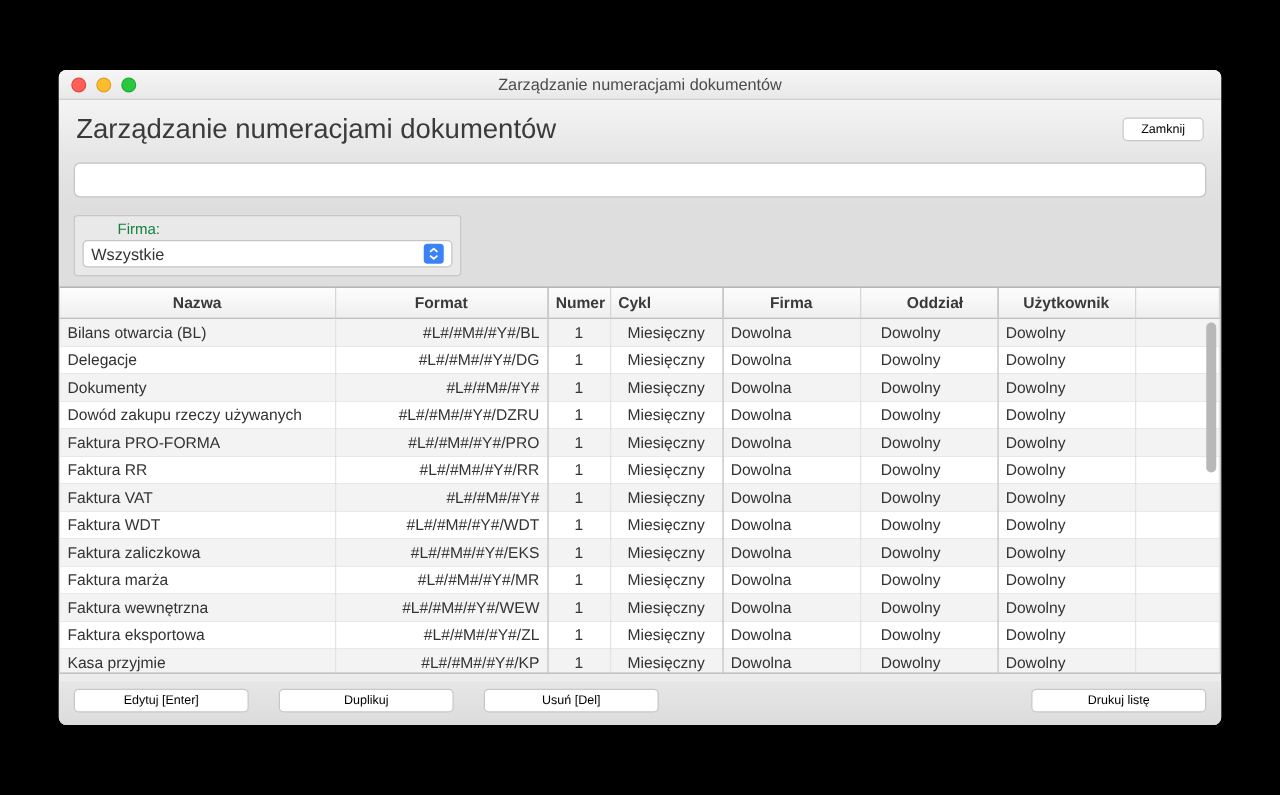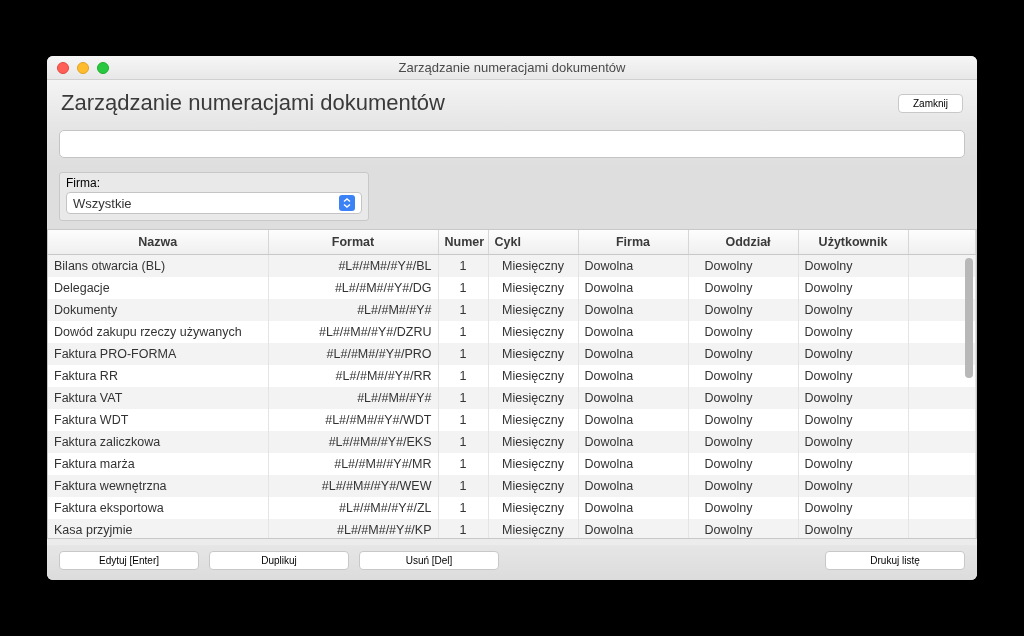--- a/index.html
+++ b/index.html
@@ -100,21 +100,21 @@
     padding: 4px 12px 8px 12px;
     background: #dedede;
   }
   .filter-box {
     border: 1px solid #c8c8c8;
     background: #e9e9e9;
     border-radius: 3px;
     width: 310px;
     padding: 3px 6px 6px 6px;
   }
-  .filter-label { font-size: 12px; color: #000000; }
+  .filter-label { font-size: 12px; color: #15803d; margin-left: 28px; }
   .select {
     width: 100%;
     height: 22px;
     background: #fff;
     border: 1px solid #c4c4c4;
     border-radius: 4px;
     padding: 0 6px;
     font-size: 13px;
     display: flex;
     align-items: center;
@@ -189,21 +189,21 @@
     width: 8px;
     height: 120px;
     background: #b8b8b8;
     border-radius: 4px;
   }
   .footer {
     padding: 6px 12px 10px 12px;
     background: linear-gradient(#e6e6e6, #dcdcdc);
     display: flex;
     align-items: center;
-    gap: 10px;
+    gap: 24px;
   }
   .footer .btn { min-width: 140px; text-align: center; }
   .footer .spacer { flex: 1; }
 </style>
 </head>
 <body>
 
 <div class="window">
 
   <div class="titlebar">

